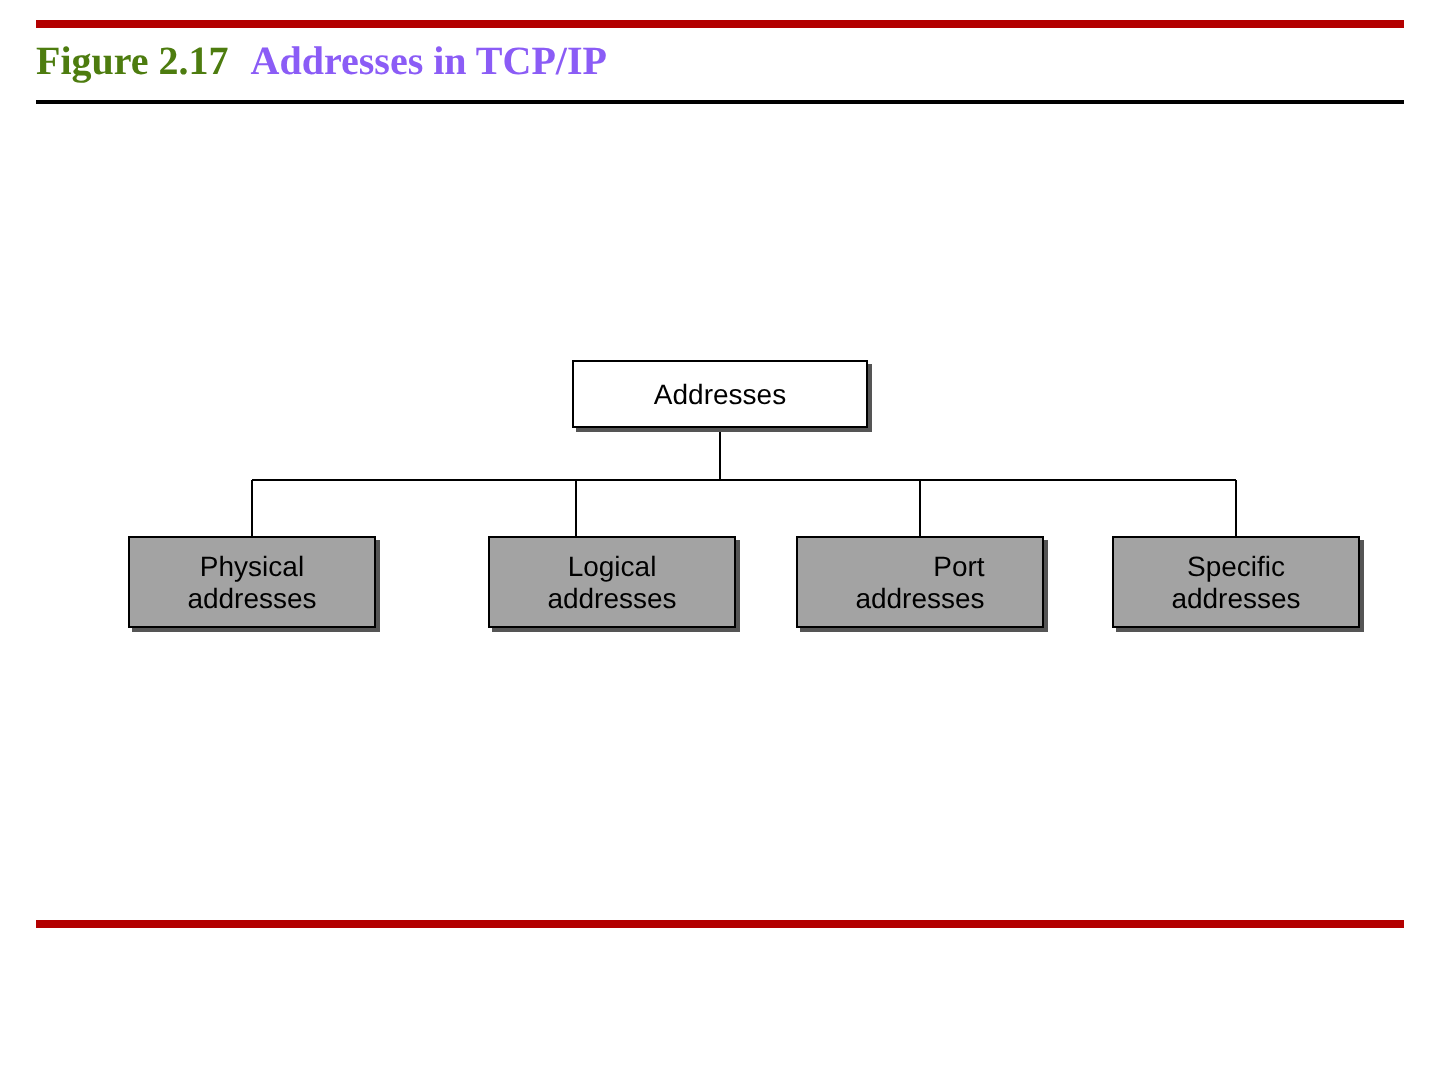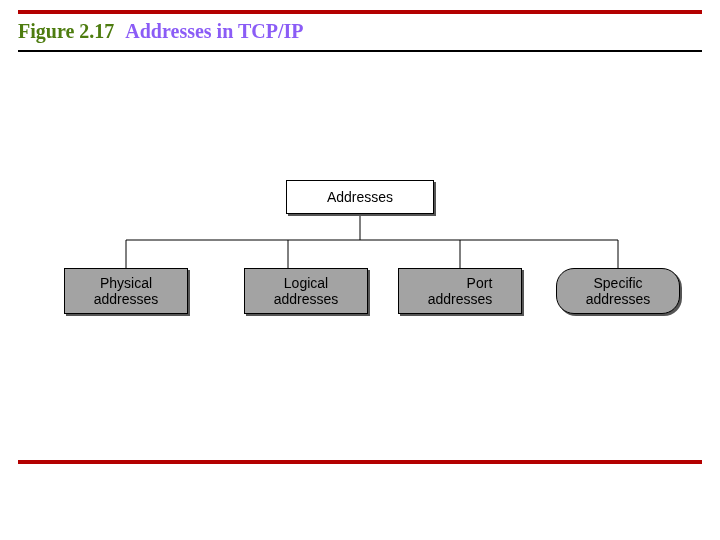--- a/index.html
+++ b/index.html
@@ -81,21 +81,21 @@
   }
   .child-box {
     background: #a3a3a3;
     width: 124px;
     height: 46px;
     top: 268px;
   }
   .c1 { left: 64px; }
   .c2 { left: 232px; margin-left: 12px; }
   .c3 { left: 398px; text-align: right; }
-  .c4 { left: 556px; border-radius: 18px; }
+  .c4 { left: 556px; }
   svg.connectors {
     position: absolute;
     left: 0;
     top: 0;
     width: 720px;
     height: 540px;
     pointer-events: none;
   }
 </style>
 </head>

